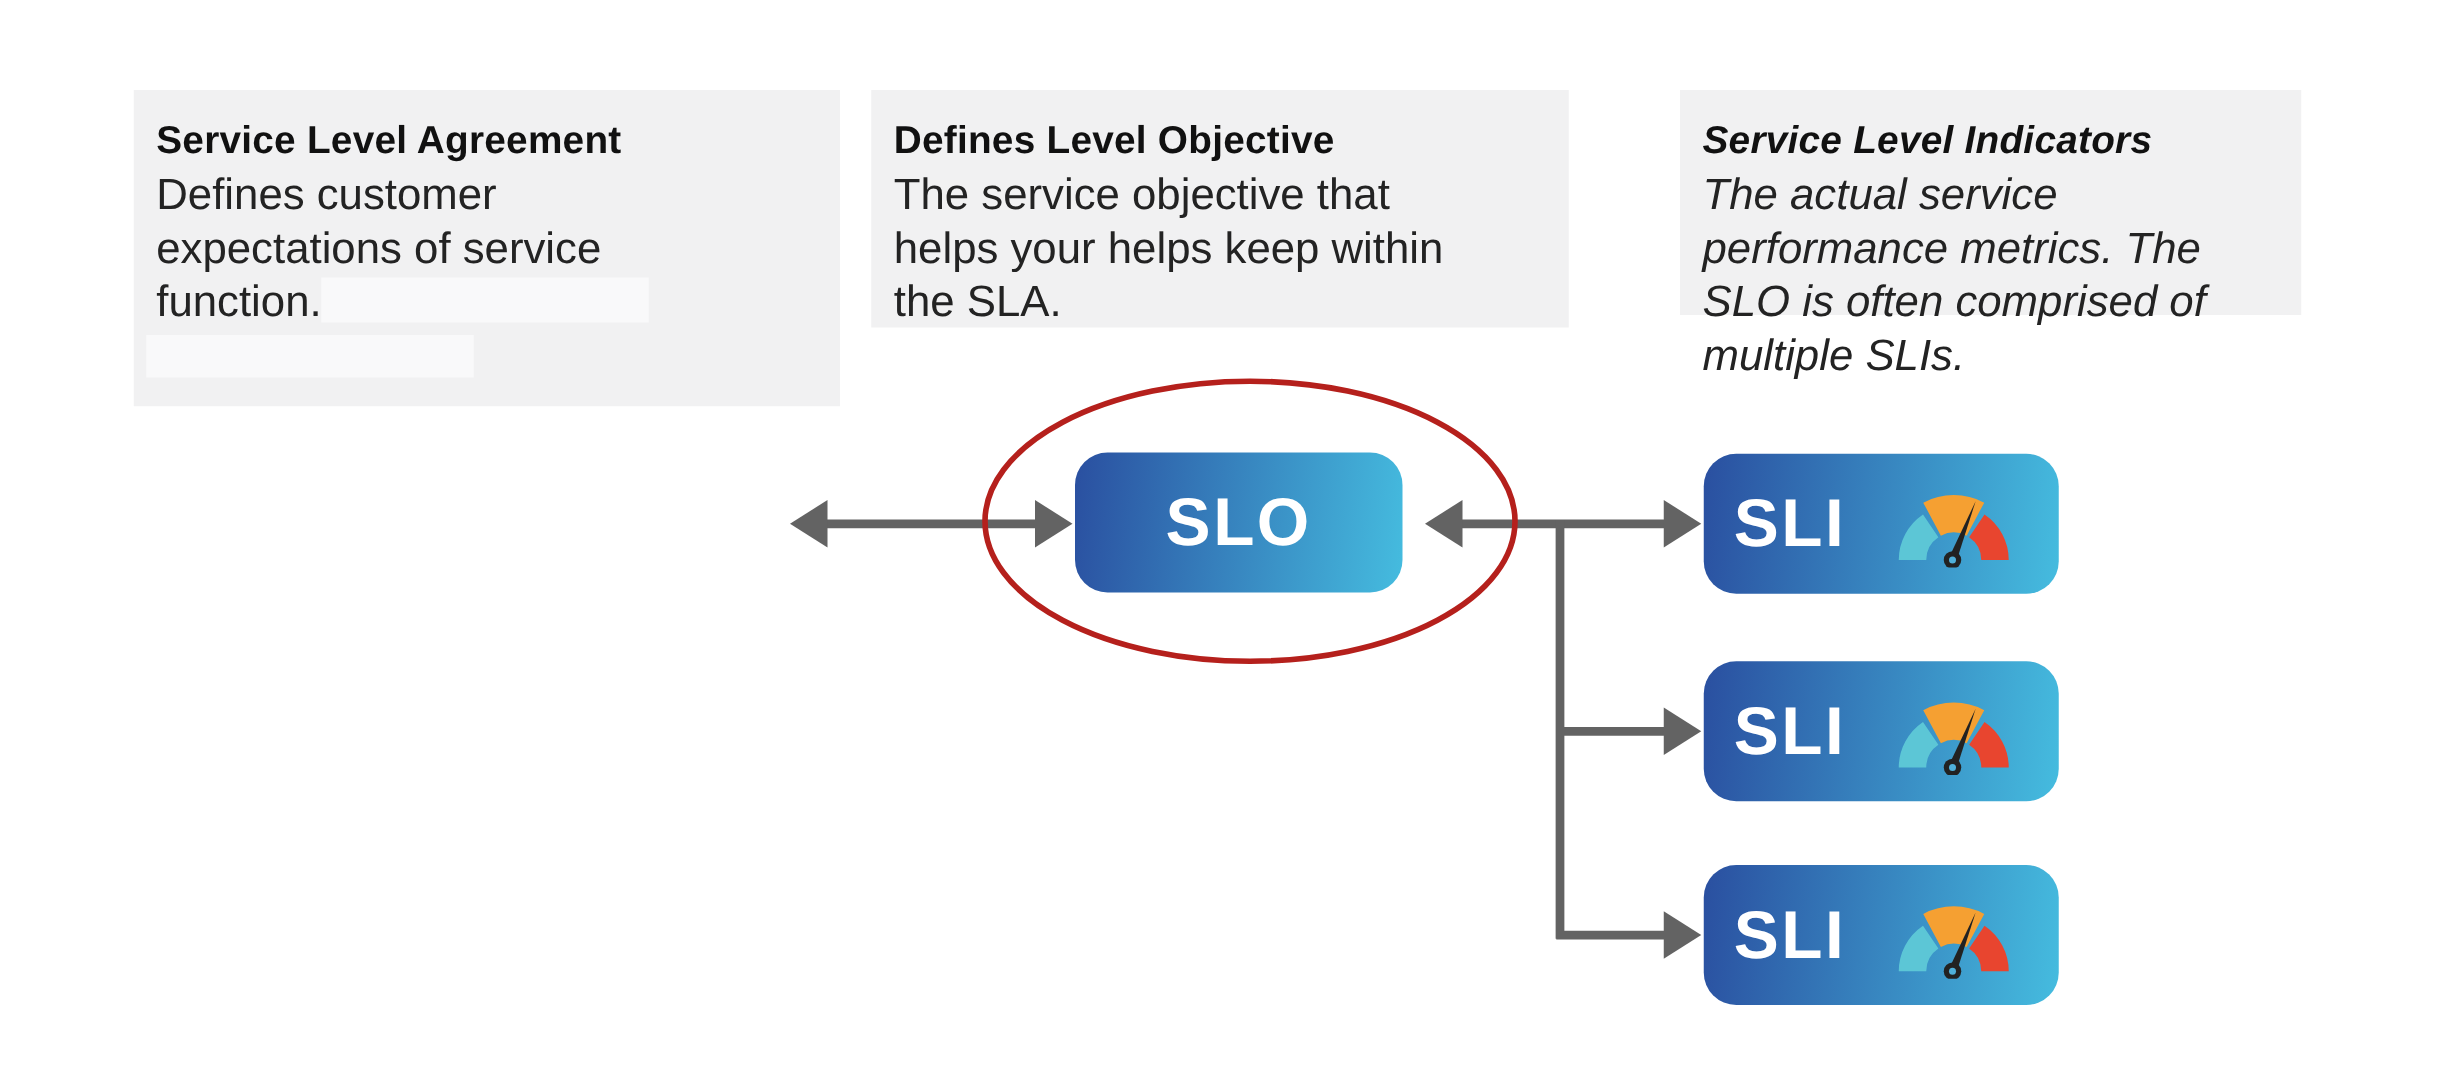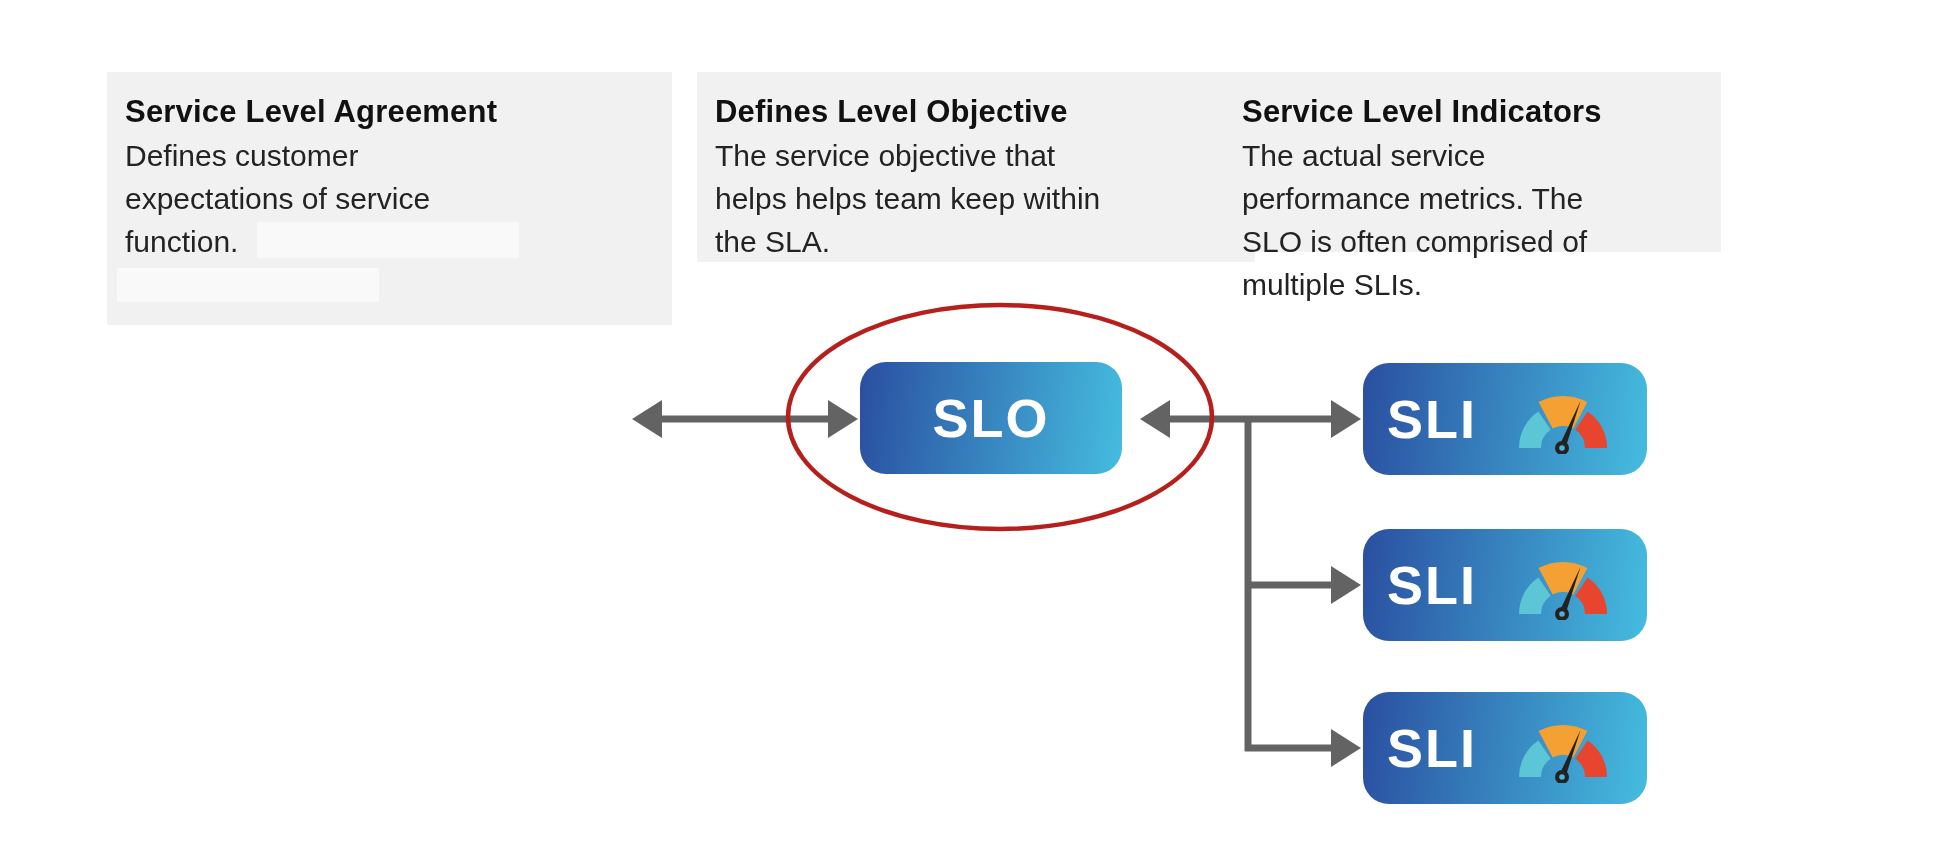--- a/index.html
+++ b/index.html
@@ -6,27 +6,27 @@
   .canvas{
     position:relative;width:1960px;height:862px;background:#ffffff;
     font-family:"Liberation Sans",sans-serif;overflow:hidden;
   }
   .card{
     position:absolute;background:var(--card-bg);box-sizing:border-box;
     padding:18px 18px 0 18px;
   }
   #card-sla{left:107px;top:72px;width:565px;height:253px;}
   #card-slo{left:697px;top:72px;width:558px;height:190px;}
-  #card-sli{left:1224px;top:72px;width:497px;height:180px;}
+  #card-sli{left:1344px;top:72px;width:497px;height:180px;font-style:italic;}
   .card-title{
     font-size:31px;font-weight:800;color:var(--title-text);
     line-height:44px;letter-spacing:.2px;
   }
   .card-body{
-    font-size:30px;font-weight:400;color:var(--body-text);
+    font-size:35px;font-weight:400;color:var(--body-text);
     line-height:43px;white-space:pre-line;
   }
   .redact{position:absolute;background:var(--redact-bg);}
   #redact-1{left:150px;top:150px;width:262px;height:36px;}
   #redact-2{left:10px;top:196px;width:262px;height:34px;}
 
   .node{
     position:absolute;display:flex;align-items:center;justify-content:center;gap:26px;
     background:linear-gradient(97deg,var(--node-gradient-start) 0%,var(--node-gradient-end) 100%);
     border-radius:26px;
@@ -62,21 +62,21 @@
     <div class="card-body">Defines customer
 expectations of service
 function.</div>
     <div class="redact" id="redact-1"></div>
     <div class="redact" id="redact-2"></div>
   </div>
 
   <div class="card" id="card-slo">
     <div class="card-title">Defines Level Objective</div>
     <div class="card-body">The service objective that
-helps helps team keep within
+helps your helps keep within
 the SLA.</div>
   </div>
 
   <div class="card" id="card-sli">
     <div class="card-title">Service Level Indicators</div>
     <div class="card-body">The actual service
 performance metrics. The
 SLO is often comprised of
 multiple SLIs.</div>
   </div>

